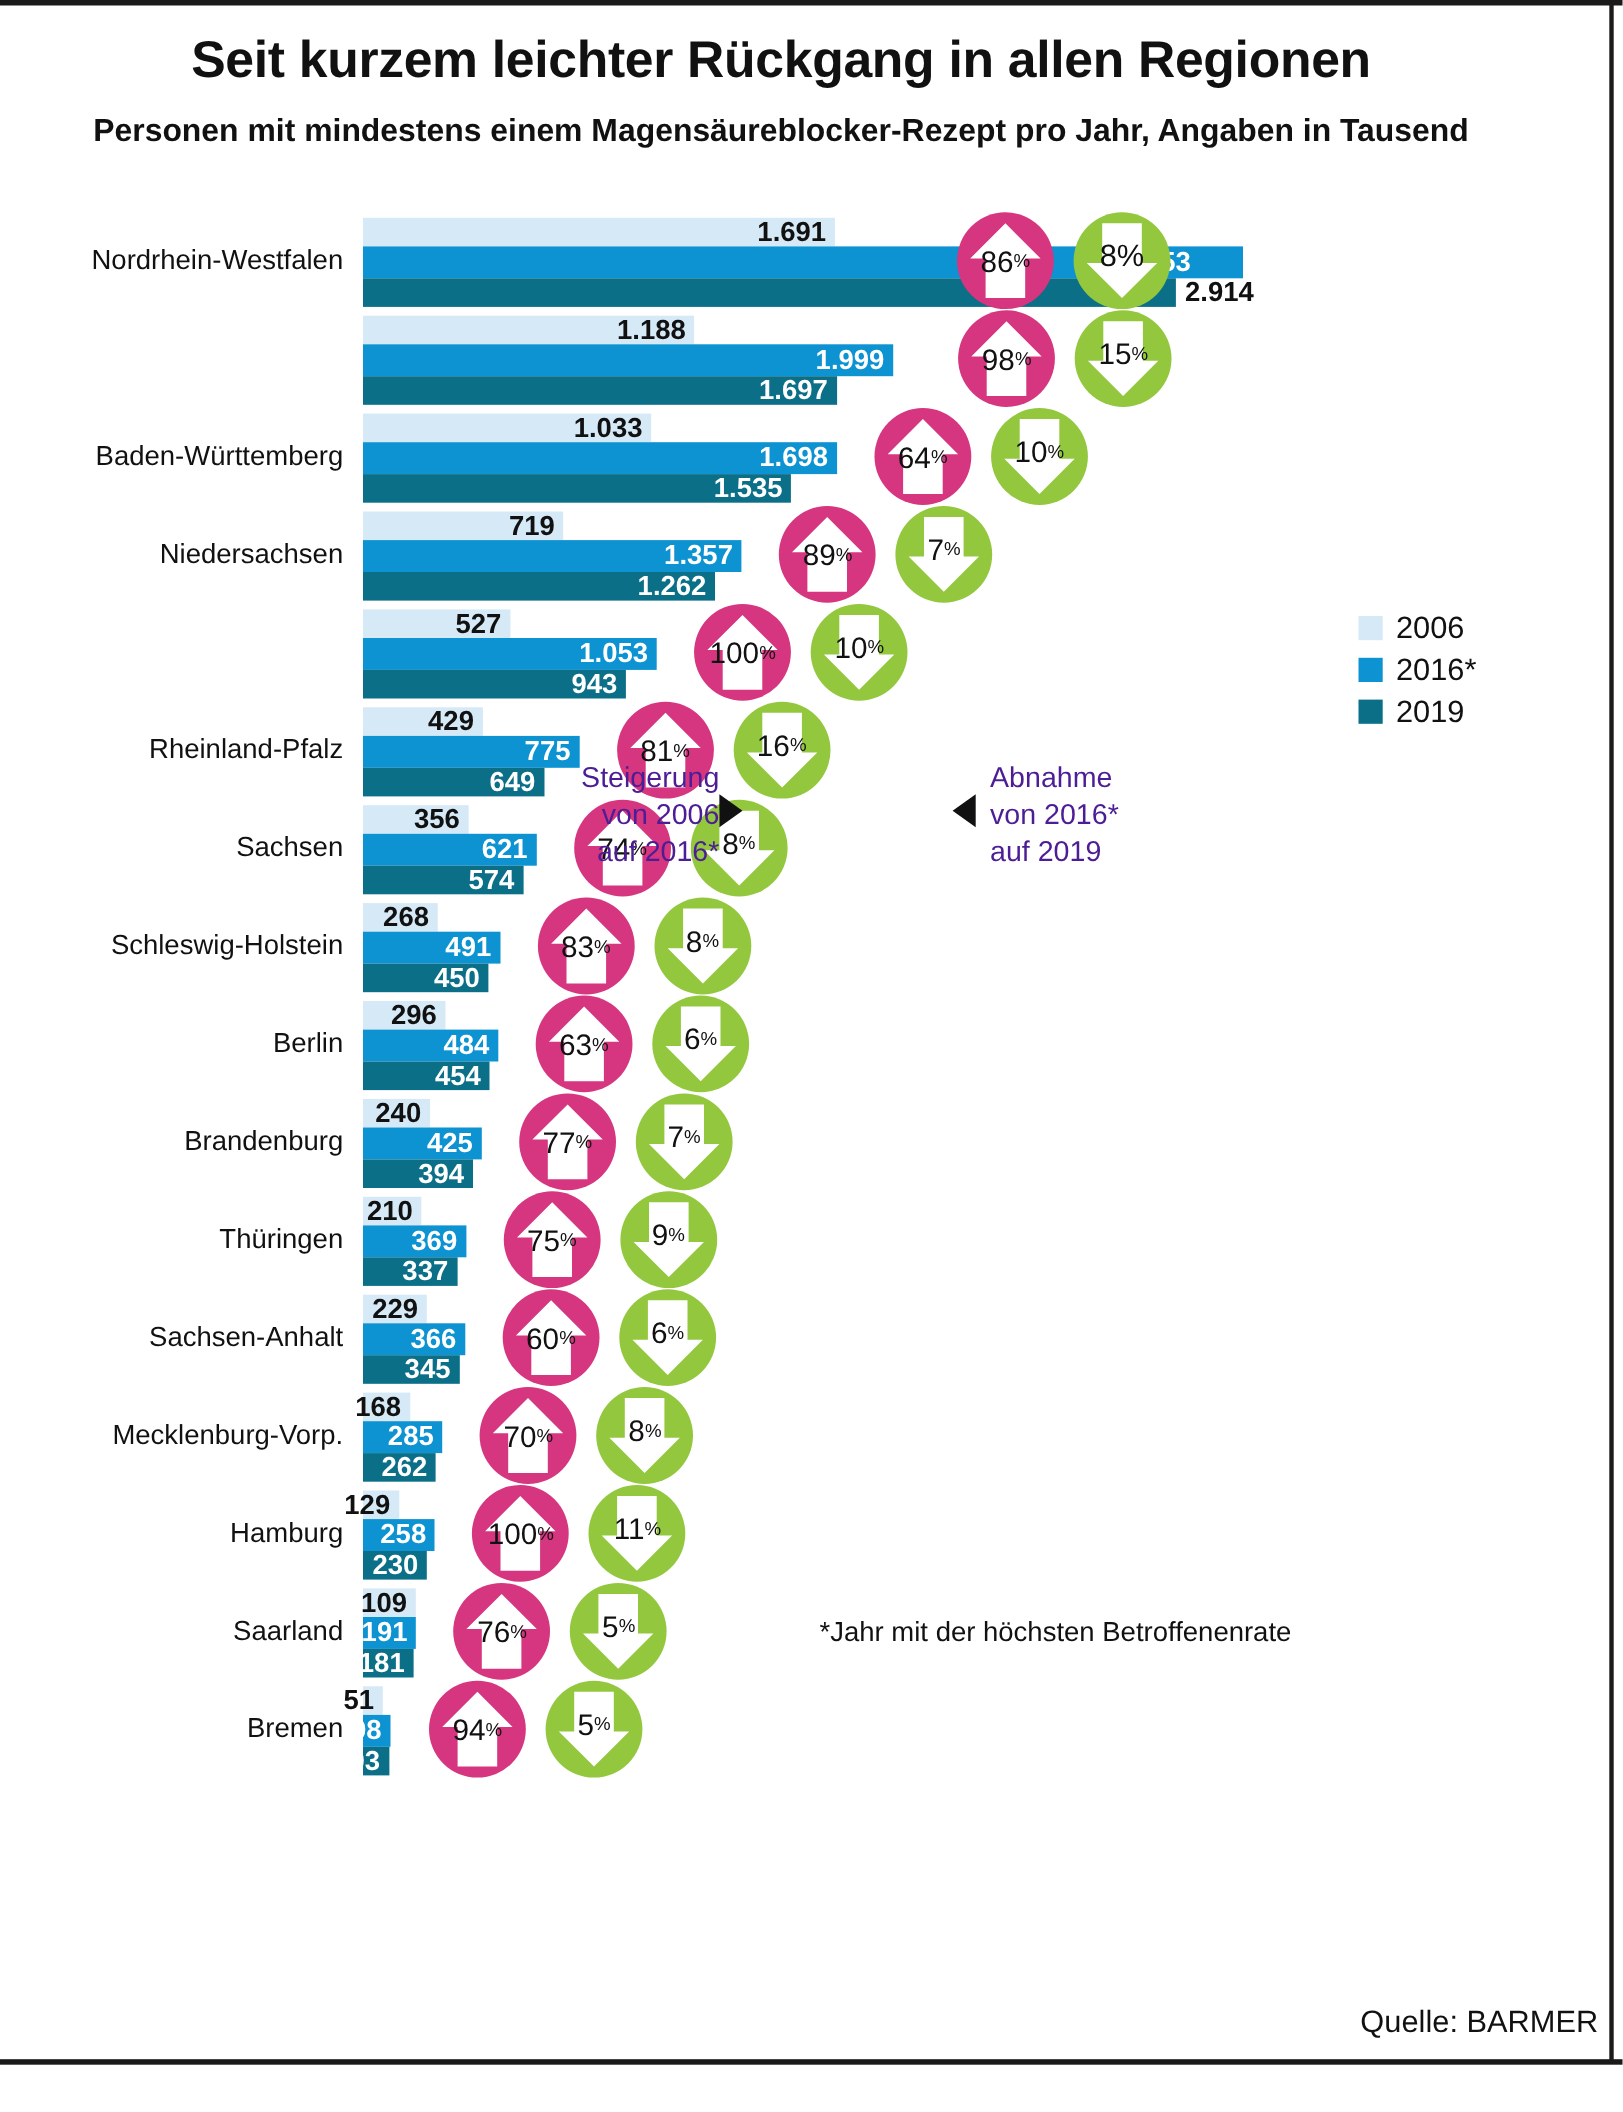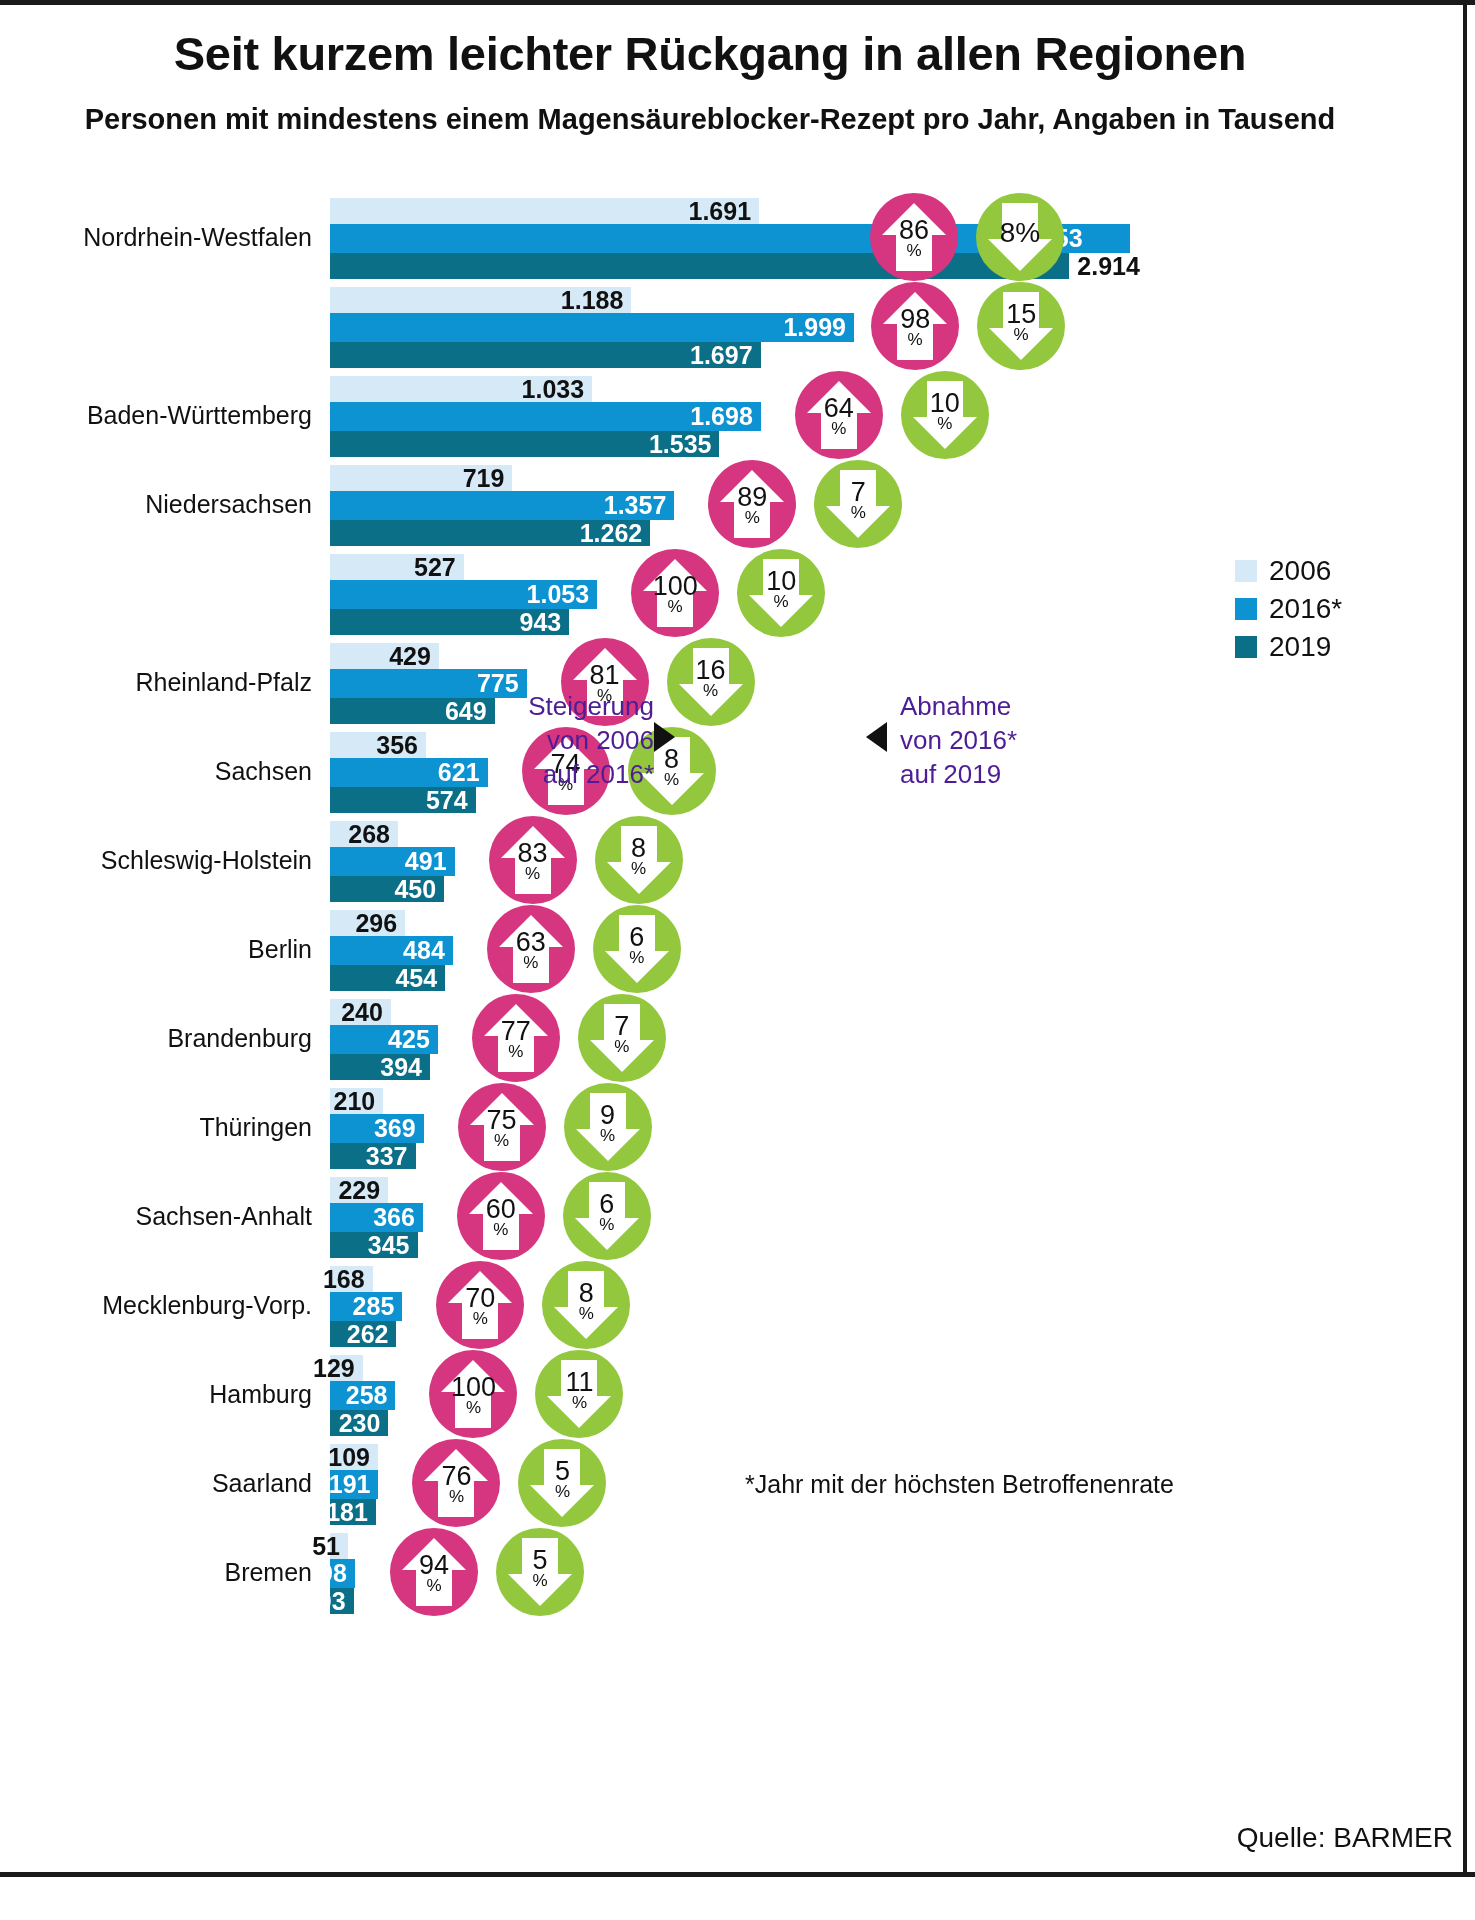--- a/index.html
+++ b/index.html
@@ -71,21 +71,21 @@
   .badge {
     position:absolute; top:50%; transform:translateY(-50%);
     width:88px; height:88px; border-radius:50%;
     display:flex; align-items:center; justify-content:center;
   }
   .badge-up   { background:#d6357f; }
   .badge-down { background:#93c83e; }
   .badge svg { position:absolute; left:0; top:0; width:88px; height:88px; }
   .badge-txt {
     position:relative; z-index:2;
-    display:flex; flex-direction:column; align-items:center; justify-content:center;
+    display:flex; align-items:center; justify-content:center;
     line-height:0.95; color:#111;
   }
   .badge-up .badge-txt   { transform:translateY(2px); }
   .badge-down .badge-txt { transform:translateY(-3px); }
   .badge-num { font-size:27px; font-weight:normal; }
   .badge-pct { font-size:17px; font-weight:normal; }
   .badge-inline .badge-num { font-size:28px; }
 
   
   .legend { position:absolute; left:1235px; top:552px; }
@@ -174,21 +174,21 @@
           </span>
         </div>
       </div>
       </div>
       <div class="row">
       <div class="bars">
         <div class="bar bar-2006" style="width:301.42721217887726px">
           <span class="bar-val val-dark">1.188</span>
         </div>
 
-        <div class="bar bar-2016" style="width:524px">
+        <div class="bar bar-2016" style="width:482px">
           <span class="bar-val val-light">1.999</span>
         </div>
 
         <div class="bar bar-2019" style="width:430.5740564541706px">
           <span class="bar-val val-light">1.697</span>
         </div>
 
         <div class="badge badge-up" style="left:541.1994925467809px">
           <svg viewBox="0 0 88 88" aria-hidden="true">
       <path d="M44 10 L76 42 L62 42 L62 78 L26 78 L26 42 L12 42 Z" fill="#ffffff"></path>

